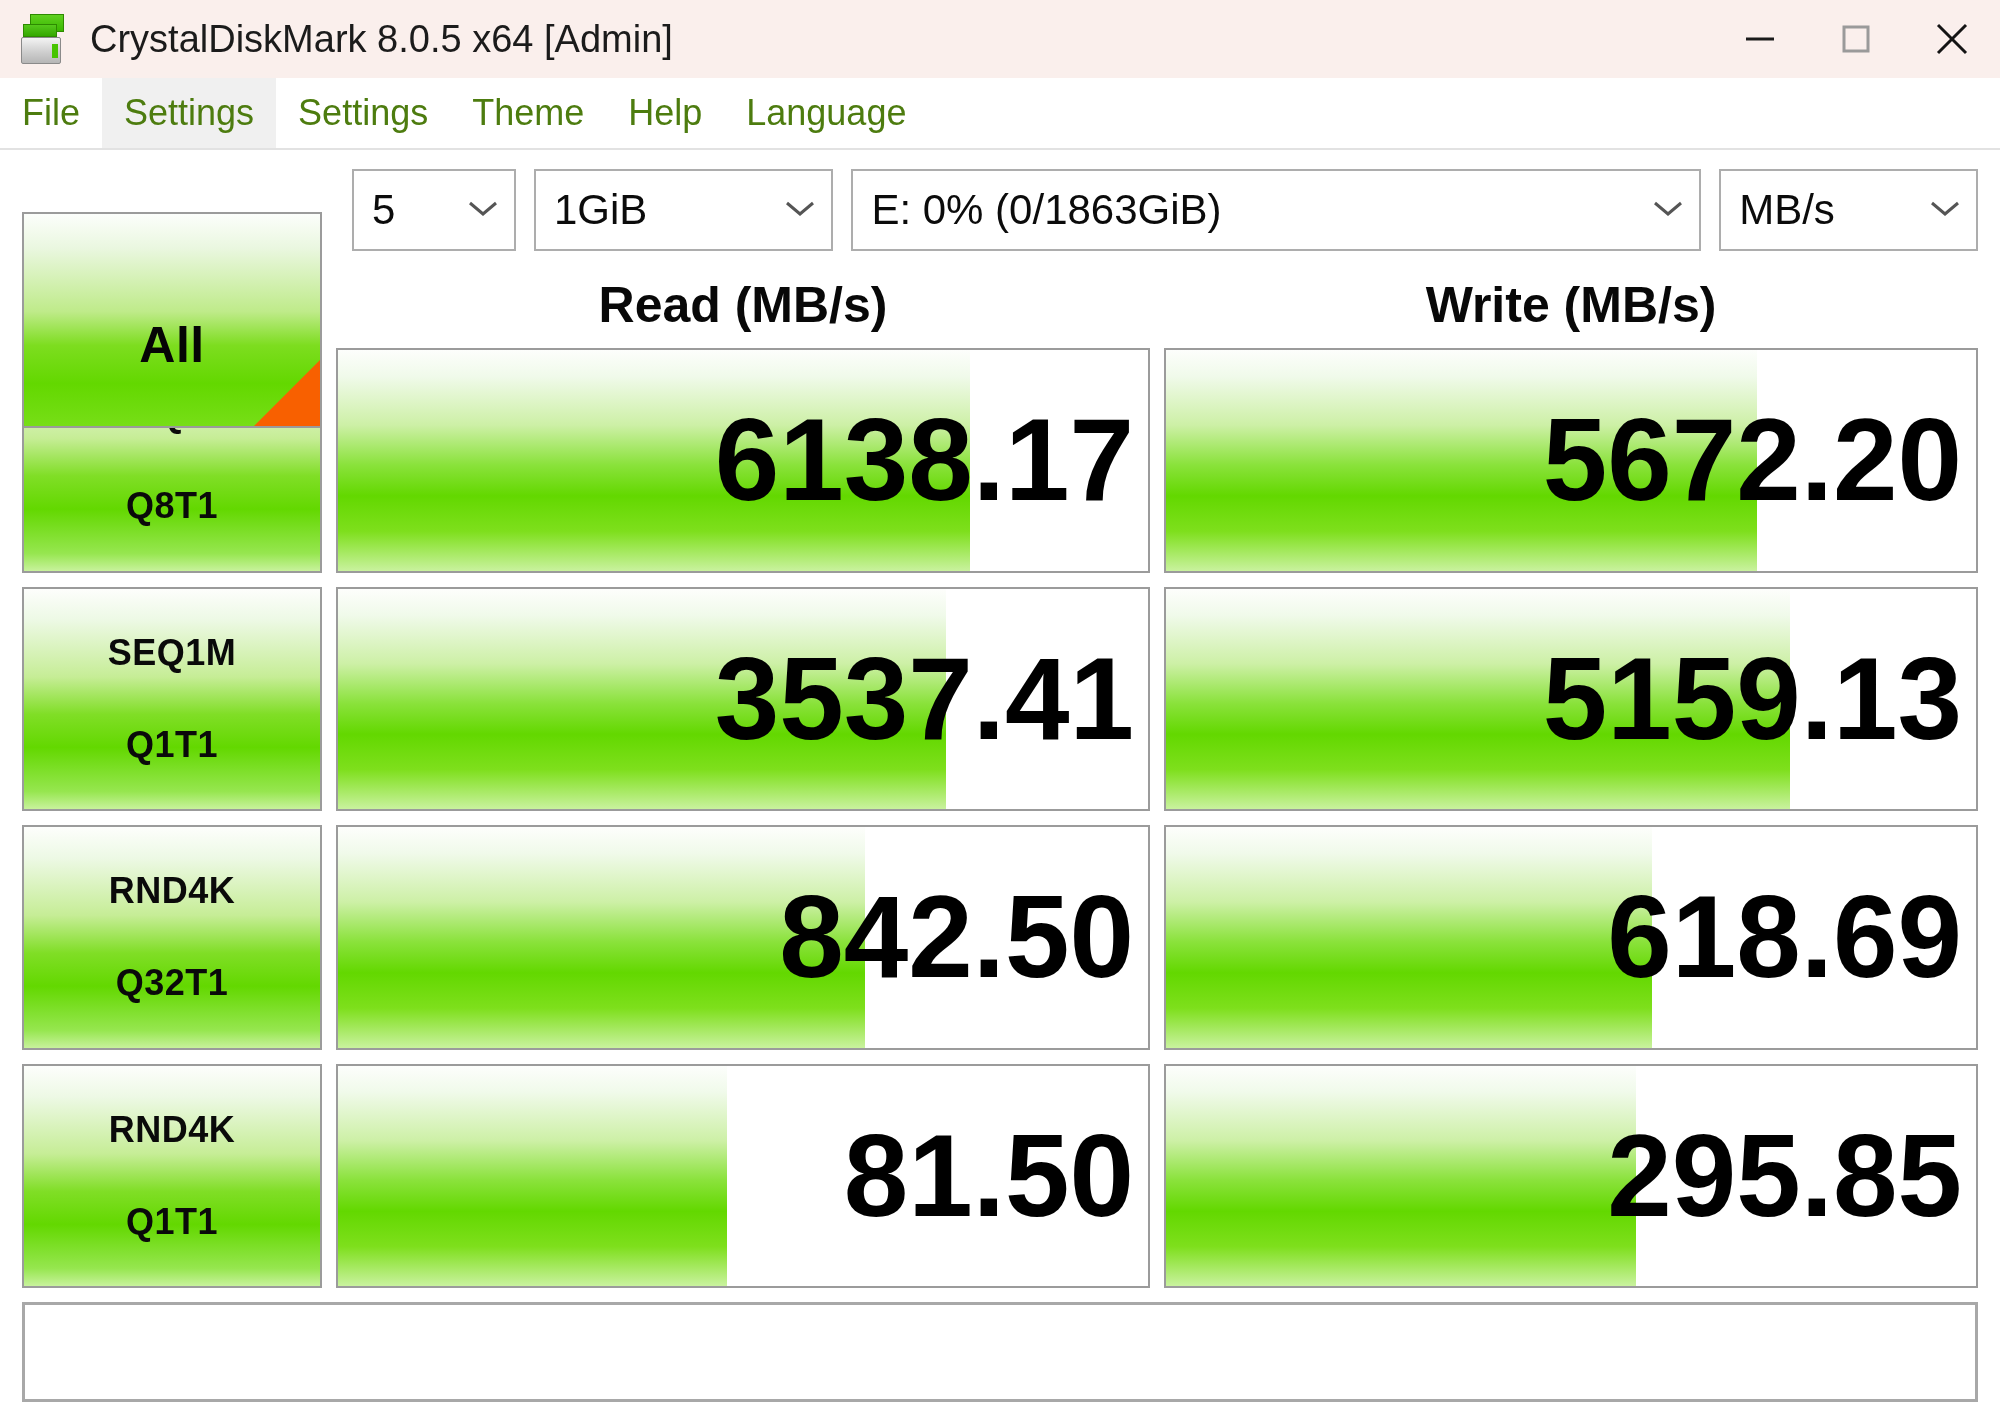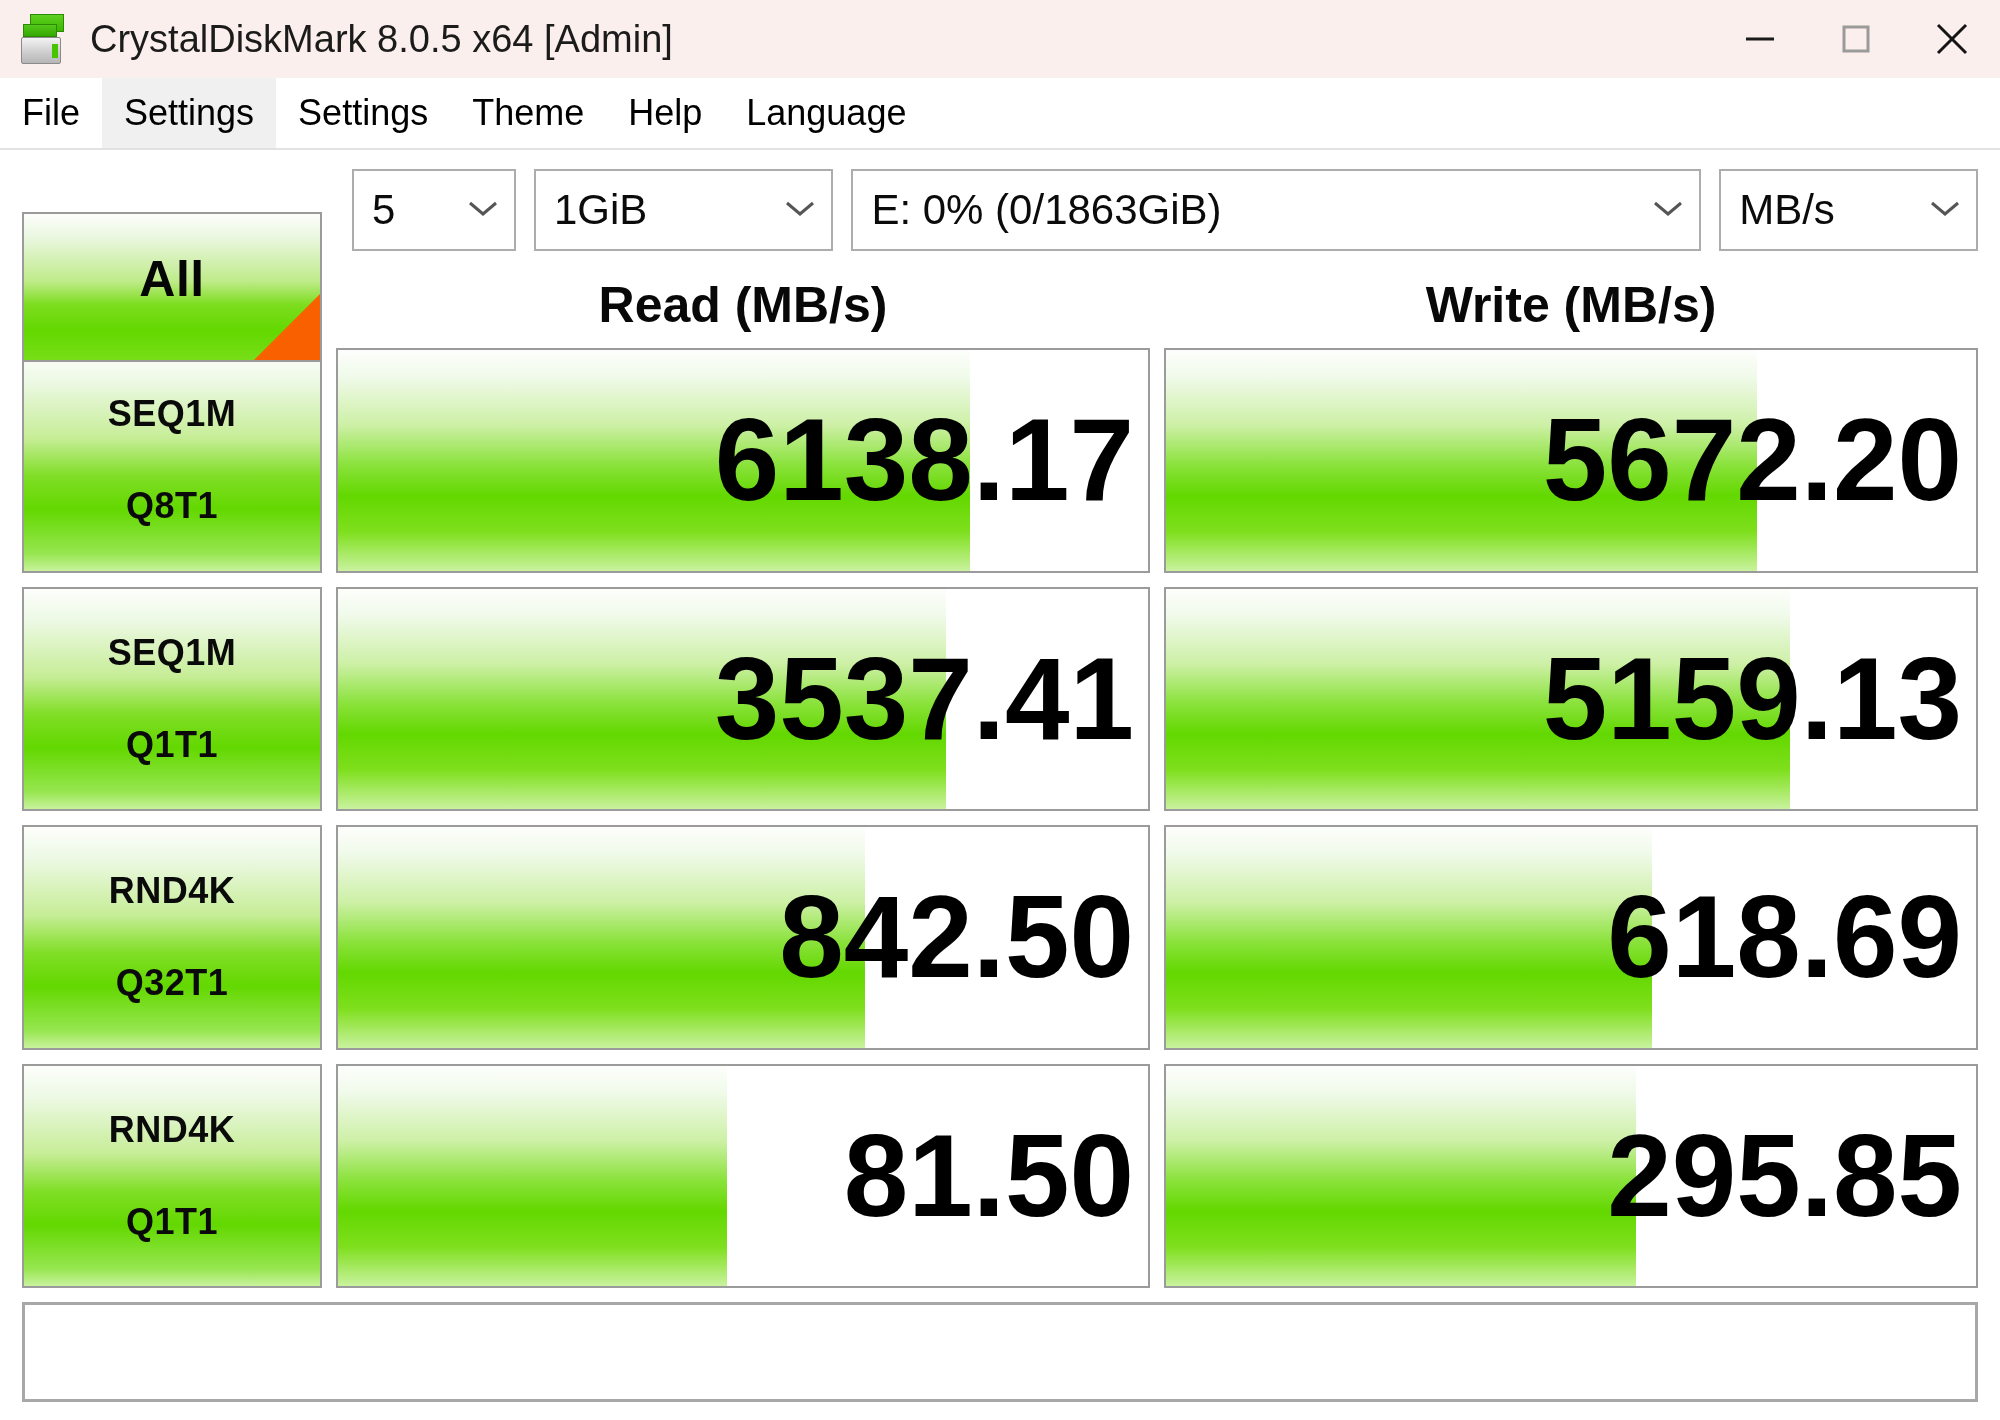--- a/index.html
+++ b/index.html
@@ -87,36 +87,36 @@
     flex: 0 0 72px;
     display: flex;
     align-items: stretch;
     background: #ffffff;
     border-bottom: 2px solid #e2e2e2;
   }
   .menu-item {
     display: flex; align-items: center;
     padding: 0 22px;
     font-size: 36px;
-    color: #000000;
+    color: #4d7c0f;
     white-space: nowrap;
   }
   .menu-item.active { background: #f0f0f0; }
 
   
   .toolbar {
     flex: 0 0 112px;
     display: flex;
     align-items: center;
     padding: 14px 22px 6px 22px;
     gap: 18px;
   }
   .all-button {
     width: 300px;
-    height: 150px;
+    height: 216px;
     position: absolute;
     left: 22px;
     top: 212px;
     border: 2px solid #9b9b9b;
     background: linear-gradient(180deg,
        #fcfefb 0%,
        #eaf7e0 16%,
        #bfeb8a 46%,
        #7ddd1f 62%,
        #63d800 80%,

